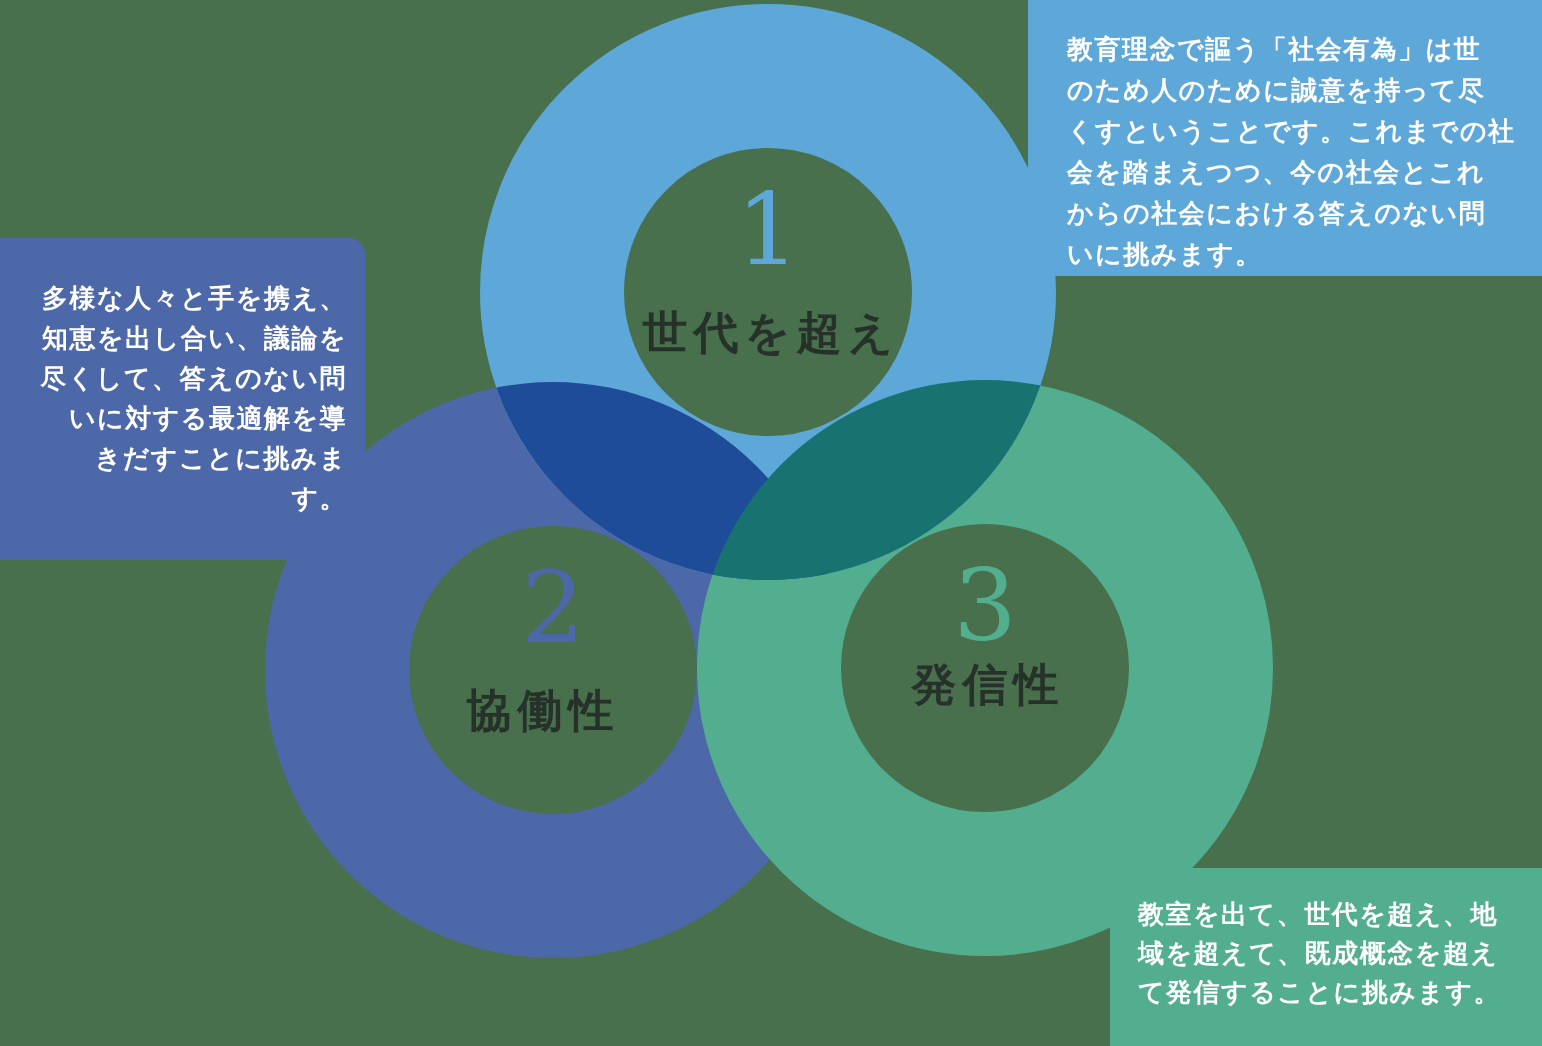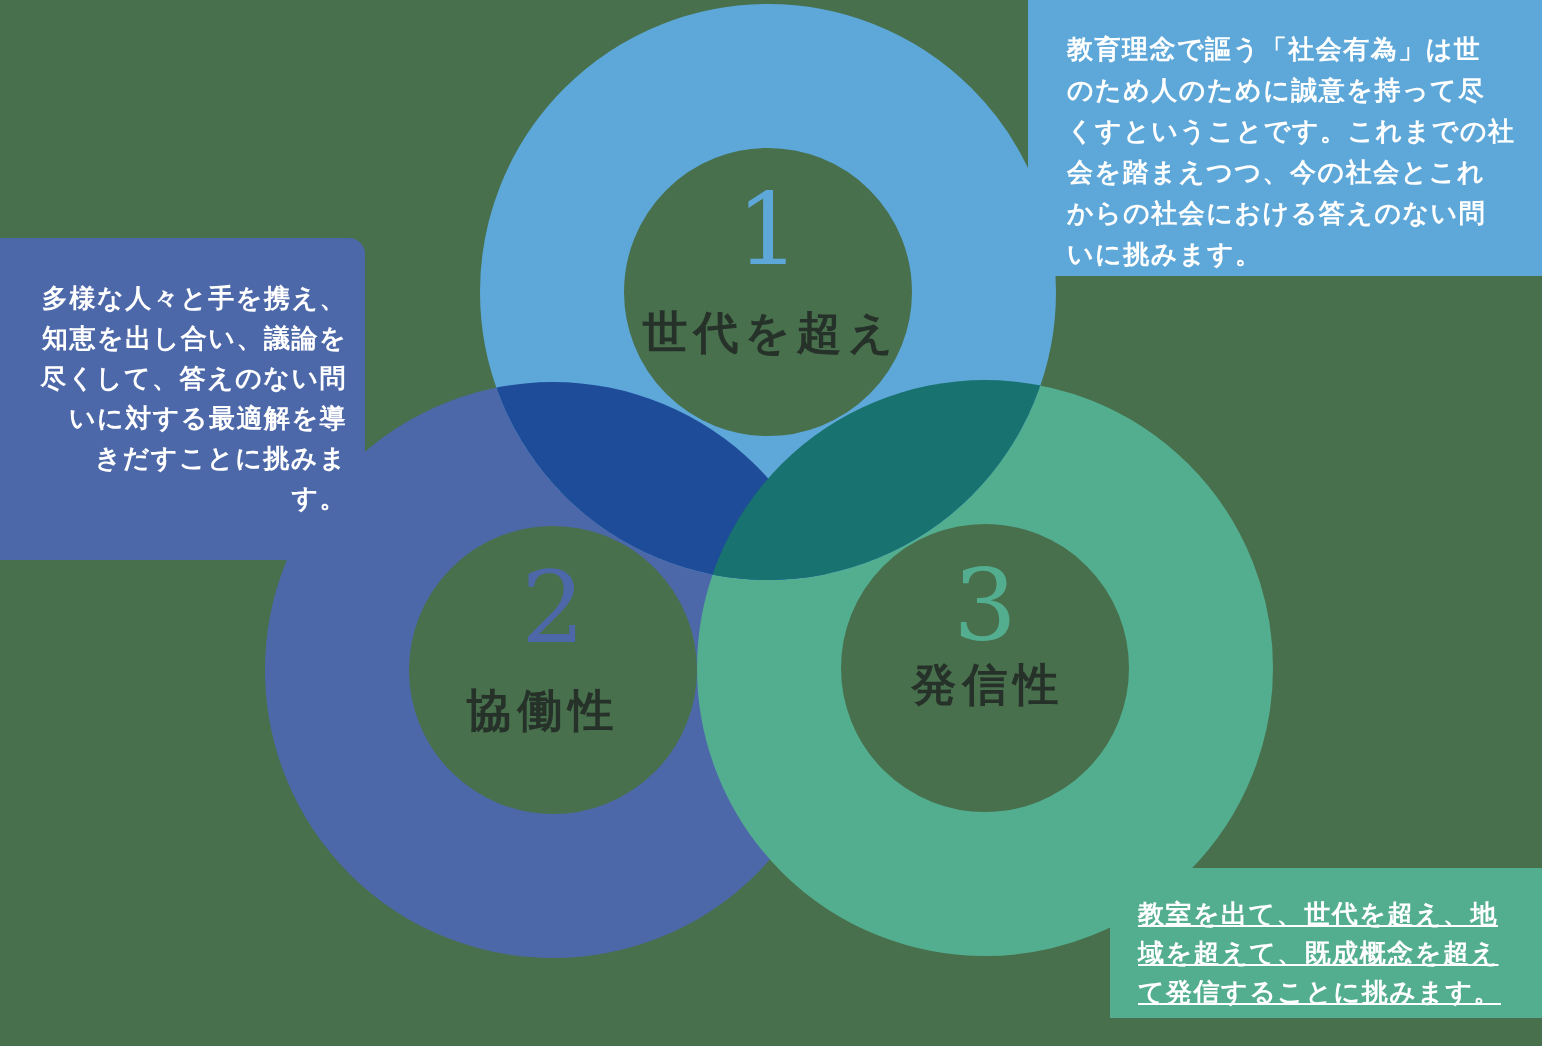--- a/index.html
+++ b/index.html
@@ -35,26 +35,25 @@
     left: 0; top: 238px;
     width: 365px; height: 322px;
     background: var(--circle2);
     border-radius: 0 16px 16px 0;
     padding: 40px 18px 0 40px;
     line-height: 40px;
     text-align: right;
   }
   .callout-bottom-right {
     left: 1110px; top: 868px;
-    width: 432px; height: 150px;
+    width: 432px; height: 178px;
     background: var(--circle3);
     border-radius: 16px 0 0 0;
     padding: 27px 22px 0 28px;
     line-height: 39px;
-    text-decoration: underline;
   }
   
   .circle-num {
     position: absolute;
     transform: translate(-50%, -50%);
     font-family: "DejaVu Serif", serif;
     font-size: 100px;
     font-weight: 400;
     line-height: 1;
   }

